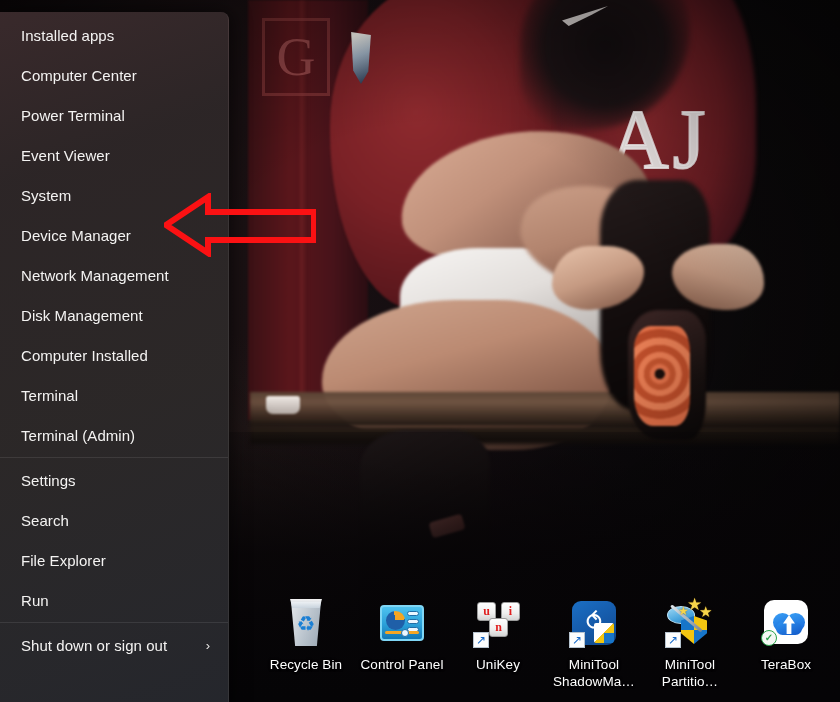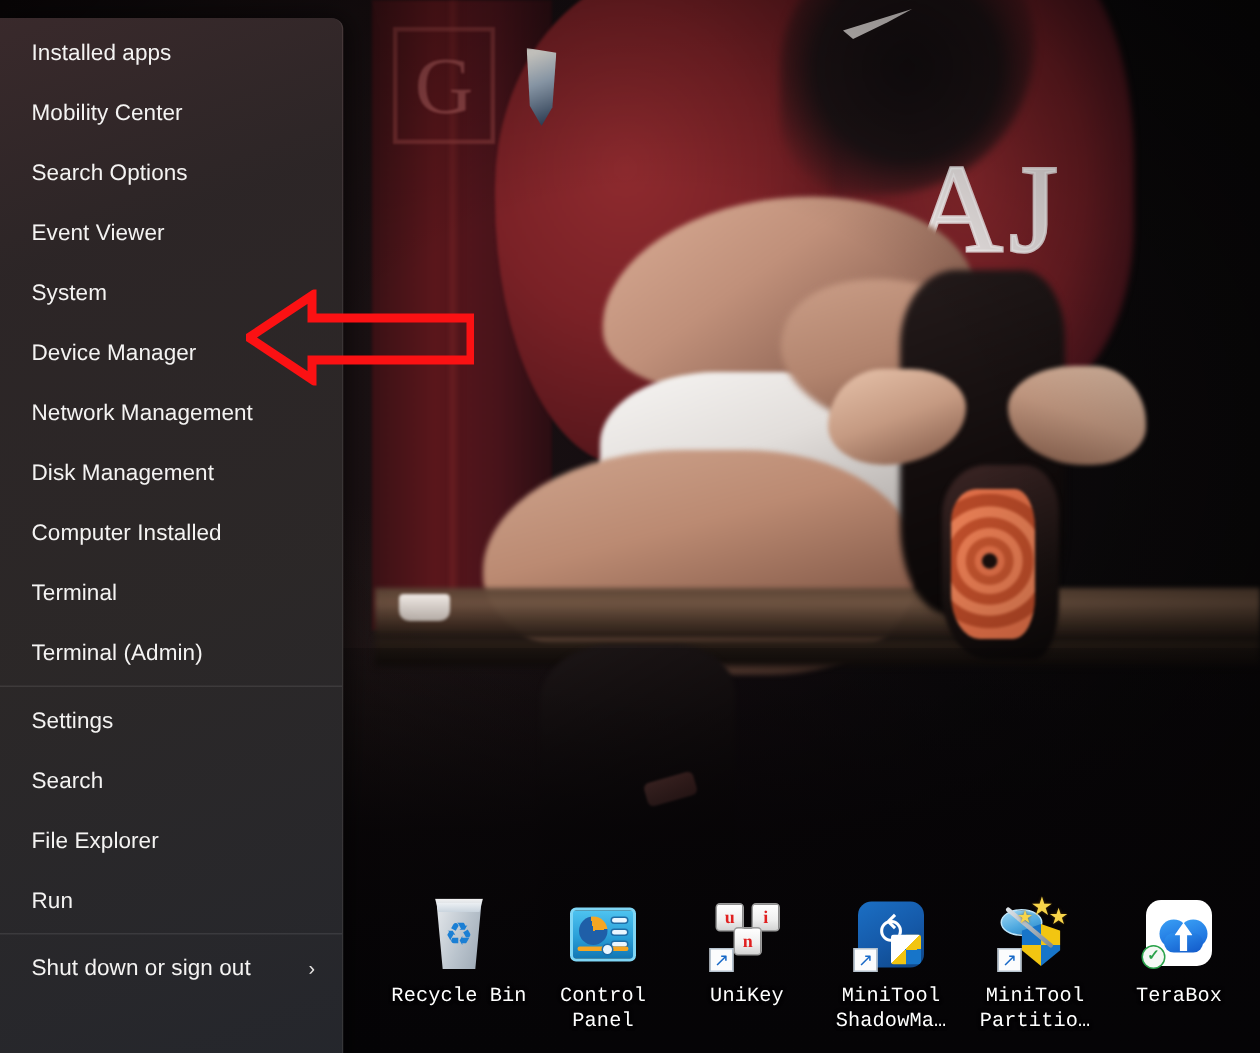--- a/index.html
+++ b/index.html
@@ -242,21 +242,20 @@
     margin-bottom: 8px;
   }
   .desk-label {
     color: #ffffff;
     font-size: 13.5px;
     line-height: 17px;
     text-align: center;
     letter-spacing: .1px;
     text-shadow: 0 1px 2px rgba(0,0,0,.9), 0 0 3px rgba(0,0,0,.8);
     max-width: 94px;
-    font-family: Liberation Mono, monospace;
   }
 
   
   .rb-body {
     position: absolute; left: 8px; top: 4px;
     width: 34px; height: 44px;
     background: linear-gradient(110deg, rgba(246,249,252,.94) 0%, rgba(205,216,226,.9) 55%, rgba(168,182,196,.9) 100%);
     clip-path: polygon(6% 0%, 94% 0%, 82% 100%, 18% 100%);
   }
   .rb-rim {
@@ -595,24 +594,24 @@
     </div>
 
   </div>
 
   <div id="winx-menu">
 
     <div class="menu-item">
       <span class="menu-label">Installed apps</span>
     </div>
     <div class="menu-item">
-      <span class="menu-label">Mobility Center</span>
-    </div>
-    <div class="menu-item">
-      <span class="menu-label">Search Options</span>
+      <span class="menu-label">Computer Center</span>
+    </div>
+    <div class="menu-item">
+      <span class="menu-label">Power Terminal</span>
     </div>
     <div class="menu-item">
       <span class="menu-label">Event Viewer</span>
     </div>
     <div class="menu-item">
       <span class="menu-label">System</span>
     </div>
     <div class="menu-item">
       <span class="menu-label">Device Manager</span>
     </div>

